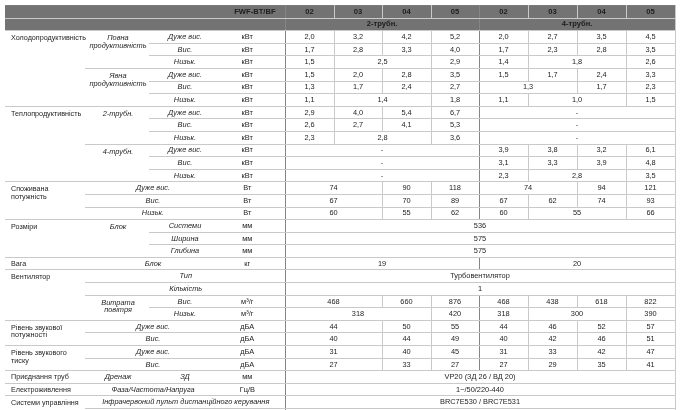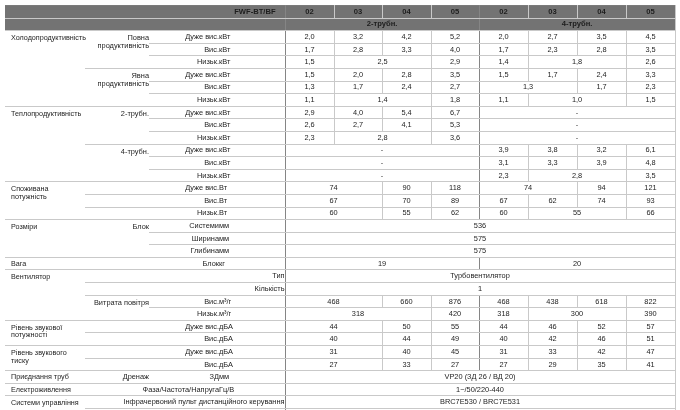--- a/index.html
+++ b/index.html
@@ -5,22 +5,22 @@
   html,body{margin:0;padding:0;background:#fff;}
   body{width:680px;height:410px;font-family:"Liberation Sans",sans-serif;}
   .wrap{position:relative;padding:5px 5px 0 5px;}
   table{border-collapse:collapse;table-layout:fixed;width:670px;}
   th,td{font-size:7.4px;color:#1d1d1d;height:11.6px;line-height:1.05;padding:0;vertical-align:middle;}
   
   .val{border:1px solid #c9c9c9;text-align:center;}
   
   .sec,.lab,.unit{border-top:1px solid #c9c9c9;border-bottom:1px solid #c9c9c9;}
   .sec{text-align:left;padding-left:6px;font-size:7.2px;}
-  .lab{text-align:right;padding-left:2px;}
-  .unit{text-align:left;padding-right:9px;margin-top:32px;}
+  .lab{text-align:center;padding-left:2px;font-style:italic;}
+  .unit{text-align:center;padding-right:9px;margin-top:32px;}
   .rs{vertical-align:top;padding-top:3px;margin-left:31px;}
   
   .sepR{border-right:1px solid #858585 !important;}
   thead th{background:#737373;font-weight:bold;border:1px solid #c9c9c9;font-size:7.6px;}
   .hmodel{text-align:right;padding-right:9px;border-left:none !important;}
   .hsize,.hgroup{text-align:center;}
   thead tr:first-child th{border-top:1px solid #7a7a7a;}
   tbody tr:last-child td{border-bottom:1px solid #7a7a7a;}
   .sec,.lab{overflow:visible;}
 </style>

